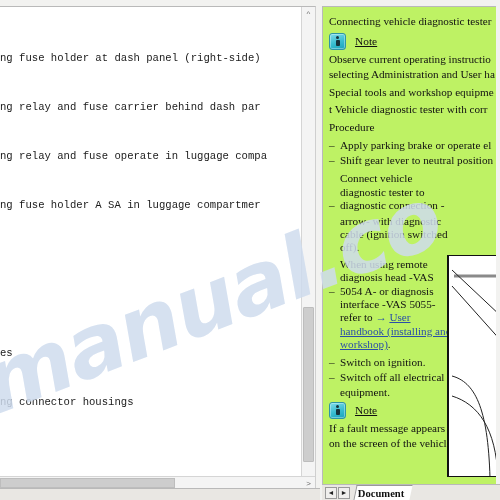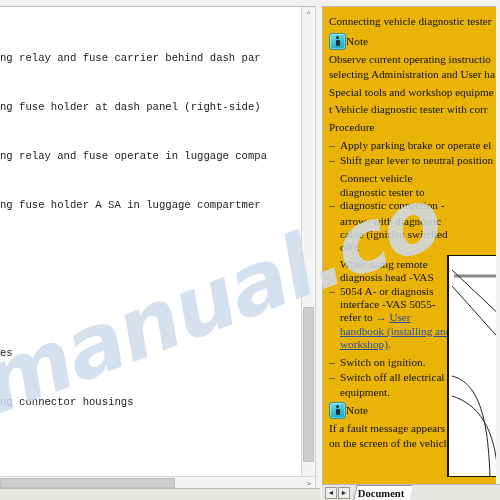--- a/index.html
+++ b/index.html
@@ -51,21 +51,21 @@
   .lh-scroll{
     position:absolute;left:0;bottom:0px;height:13px;width:316px;
     background:#f4f4f4;border-top:1px solid #d5d5d5;box-sizing:border-box;
   }
   .lh-thumb{position:absolute;left:0px;top:1px;height:10px;width:175px;background:#cdcdcd;border:1px solid #bdbdbd;box-sizing:border-box;}
   .lh-arrow{position:absolute;right:1px;top:0;width:13px;height:12px;display:flex;align-items:center;justify-content:center;font-size:8px;color:#6a6a6a;}
 
   
   .right-pane{
     position:absolute;left:322px;top:6px;width:174px;height:483px;
-    background:#eab308;
+    background:#bef264;
     border:1px solid #b9b9b9;border-right:0;border-bottom:0;
     box-sizing:border-box;overflow:hidden;
   }
   .doc{
     position:absolute;left:6px;top:8px;width:176px;
     font-family:"Liberation Serif","DejaVu Serif",serif;
     font-size:11.2px;color:#111111;
   }
   .doc p{margin:0 0 4px 0;line-height:13.6px;}
   .doc .tight{margin-bottom:2px;}
@@ -78,21 +78,21 @@
     box-shadow:inset 0 0 0 1px rgba(255,255,255,.35);
   }
   .note-icon:before{
     content:"";position:absolute;left:6px;top:2.5px;width:3px;height:3px;
     border-radius:50%;background:#16323c;
   }
   .note-icon:after{
     content:"";position:absolute;left:5.5px;top:6.5px;width:4px;height:6px;
     background:#16323c;border-radius:1px;
   }
-  .note-label{margin-left:0;font-size:11.4px;color:#111;}
+  .note-label{margin-left:9px;font-size:11.4px;color:#111;text-decoration:underline;}
   .bullet{display:flex;line-height:13.4px;margin-bottom:2px;}
   .bullet .dash{width:11px;flex:0 0 11px;}
   .bullet .btxt{flex:1 1 auto;}
   .indent{padding-left:11px;line-height:13.4px;}
   .hang{display:flex;line-height:13.4px;}
   .hang .dash{width:11px;flex:0 0 11px;display:flex;align-items:center;}
   a.lnk{color:#2a4fa8;text-decoration:underline;}
   .arrowlink{color:#2a4fa8;}
 
   
@@ -145,22 +145,22 @@
 </style>
 </head>
 <body>
 
 <div id="root">
 
   <div class="top-strip"></div>
 
   <div class="left-pane">
     <div class="left-text">
+      <span class="ln">ng fuse holder at dash panel (right-side)</span>
       <span class="ln">ng relay and fuse carrier behind dash par</span>
-      <span class="ln">ng fuse holder at dash panel (right-side)</span>
       <span class="ln">ng relay and fuse operate in luggage compa</span>
       <span class="ln">ng fuse holder A SA in luggage compartmer</span>
       <span class="ln blank">&nbsp;</span>
       <span class="ln blank">&nbsp;</span>
       <span class="ln">es</span>
       <span class="ln">ng connector housings</span>
       <span class="ln blank">&nbsp;</span>
       
       
       

